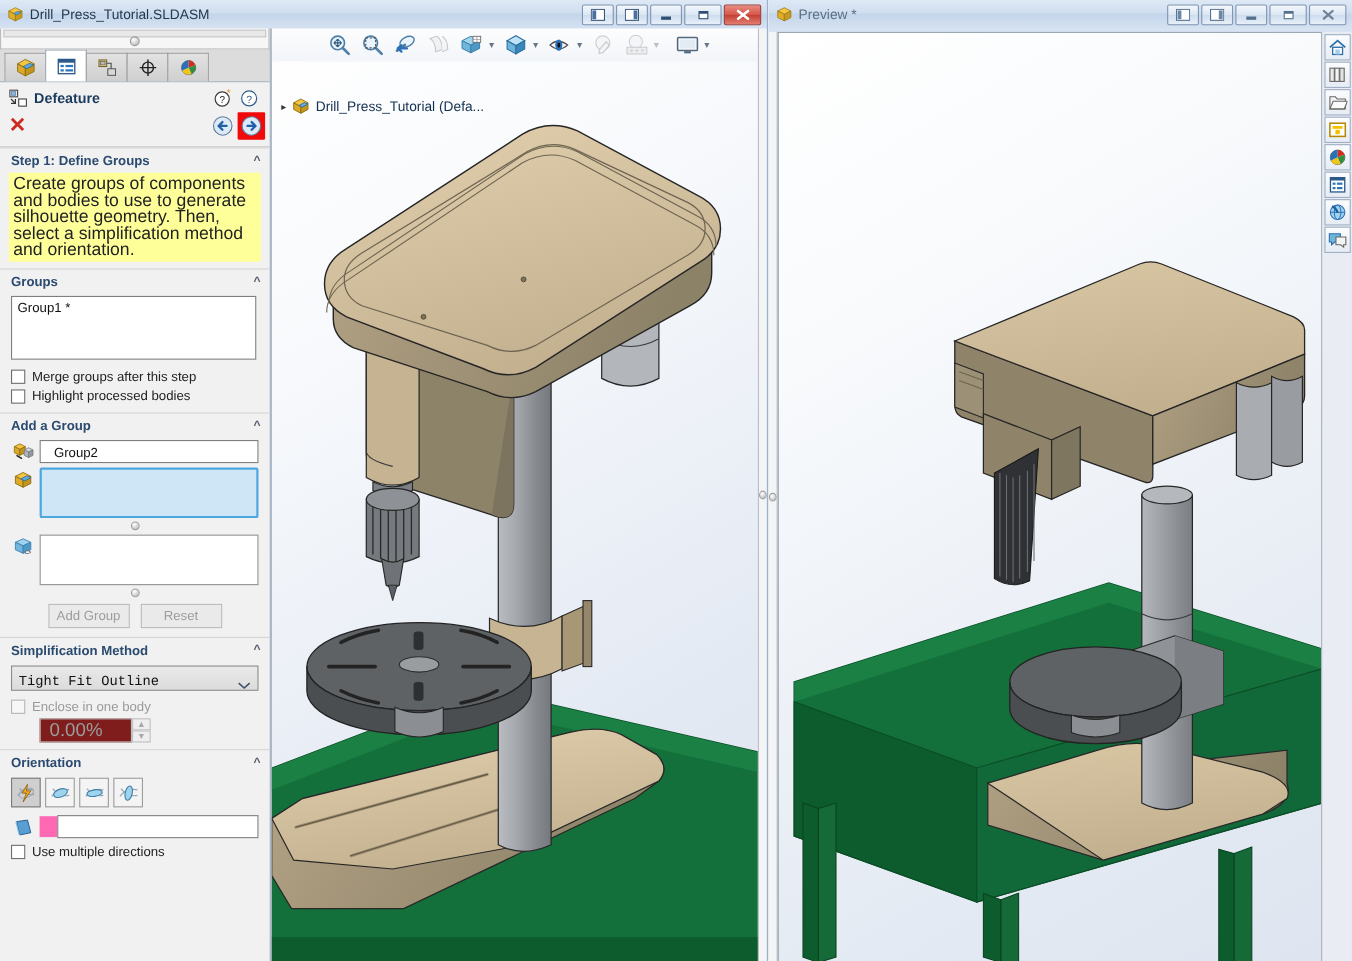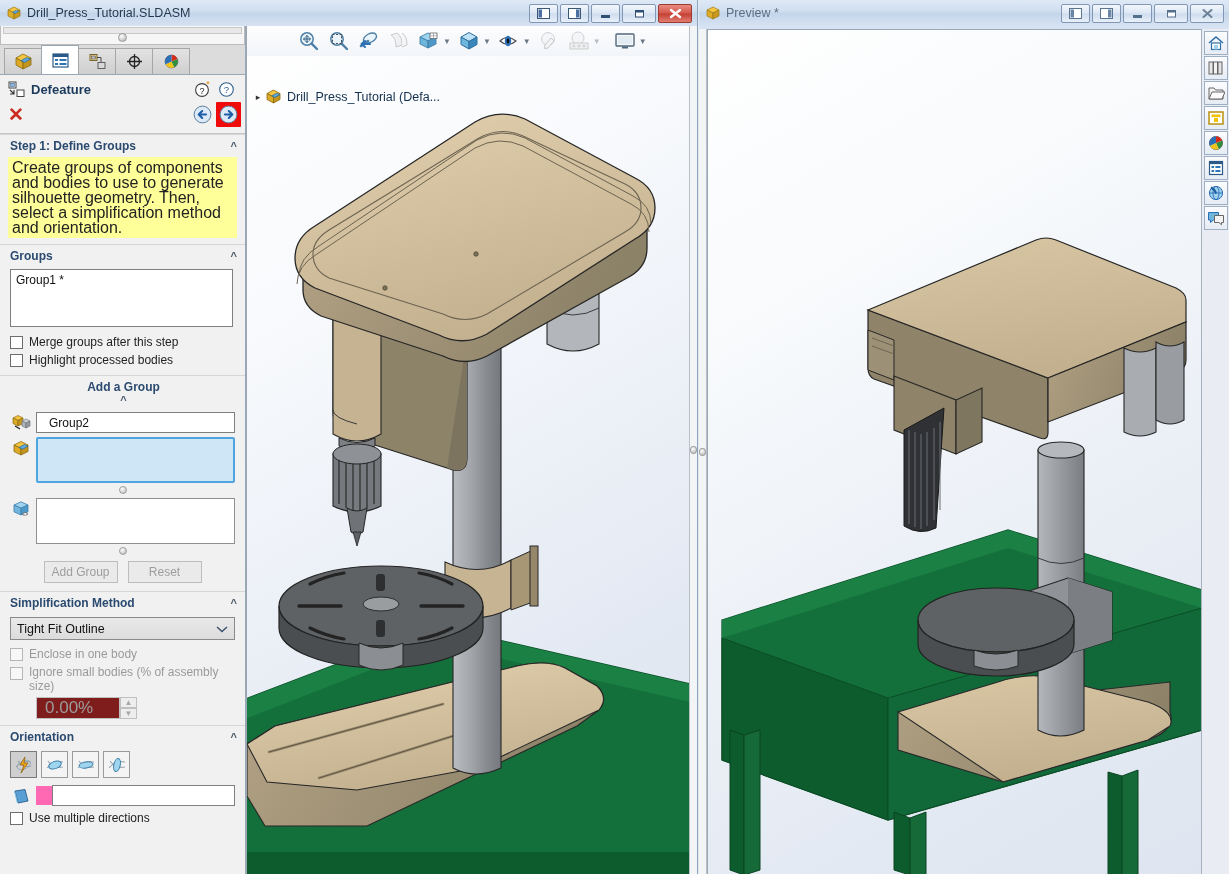--- a/index.html
+++ b/index.html
@@ -153,22 +153,22 @@
   .btnrow { display: flex; gap: 10px; justify-content: center; padding: 4px 0 8px 0; }
   .gbtn {
     min-width: 74px; height: 22px; border: 1px solid #bdbdbd;
     background: #eaeaea; color: #9d9d9d; font-size: 12px;
     display: flex; align-items: center; justify-content: center;
     border-radius: 0; cursor: default;
   }
   .combo {
     margin: 3px 10px 5px 10px; height: 23px;
     border: 1px solid #8a8a8a; background: linear-gradient(#e9e9e9,#dcdcdc);
-    display: flex; align-items: center; padding: 0 6px;
-    font-size: 12.5px; color: #111; cursor: pointer;
+    display: flex; align-items: flex-end; padding: 0 6px;
+    font-size: 12.5px; color: #111; cursor: pointer; font-family: Liberation Mono, monospace;
   }
   .combo .cv { flex: 1; }
   .spin-wrap { display: flex; padding: 2px 10px 6px 36px; }
   .spin-txt {
     width: 84px; height: 22px; border: 1px solid #c0c0c0; background: #7f1d1d;
     color: #9c9c9c; font-size: 17px; padding: 2px 8px; line-height: 16px;
   }
   .spin-btns { display: flex; flex-direction: column; width: 17px; }
   .spin-b {
     height: 11px; border: 1px solid #c0c0c0; background: #eee;
@@ -408,21 +408,21 @@
         </div>
         <div class="chkrow">
           <span class="chk"></span>
           <span>Merge groups after this step</span>
         </div>
         <div class="chkrow">
           <span class="chk"></span>
           <span>Highlight processed bodies</span>
         </div>
 
-        <div class="sec-head" style="margin-top:6px;flex-direction:column;">
+        <div class="sec-head" style="margin-top:6px;">
           <span>Add a Group</span>
           <span class="chev">^</span>
         </div>
 
         <div class="fieldrow">
           <span class="fieldicon">
             <svg width="20" height="18" viewBox="0 0 20 18">
               <polygon points="1,4 6,1.5 11,4 6,6.5" fill="#f5c542" stroke="#8a6b10" stroke-width=".7"></polygon>
               <polygon points="1,4 6,6.5 6,12 1,9.5" fill="#ddaa28" stroke="#8a6b10" stroke-width=".7"></polygon>
               <polygon points="11,4 6,6.5 6,12 11,9.5" fill="#c4951d" stroke="#8a6b10" stroke-width=".7"></polygon>
@@ -478,24 +478,20 @@
           <span class="cv">Tight Fit Outline</span>
           <span>
             <svg width="12" height="8" viewBox="0 0 12 8">
                 <path d="M1 2 L6 6.5 L11 2" fill="none" stroke="#39516b" stroke-width="1.4"></path>
               </svg>
           </span>
         </div>
         <div class="chkrow dis">
           <span class="chk dis"></span>
           <span>Enclose in one body</span>
-        </div>
-        <div class="chkrow dis" style="align-items:flex-start;">
-          <span class="chk dis" style="margin-top:2px;"></span>
-          <span style="line-height:14px;">Ignore small bodies (% of assembly size)</span>
         </div>
         <div class="spin-wrap">
           <span class="spin-txt">0.00%</span>
           <span class="spin-btns">
             <span class="spin-b">▲</span>
             <span class="spin-b">▼</span>
           </span>
         </div>
 
         <div class="sec-head">

